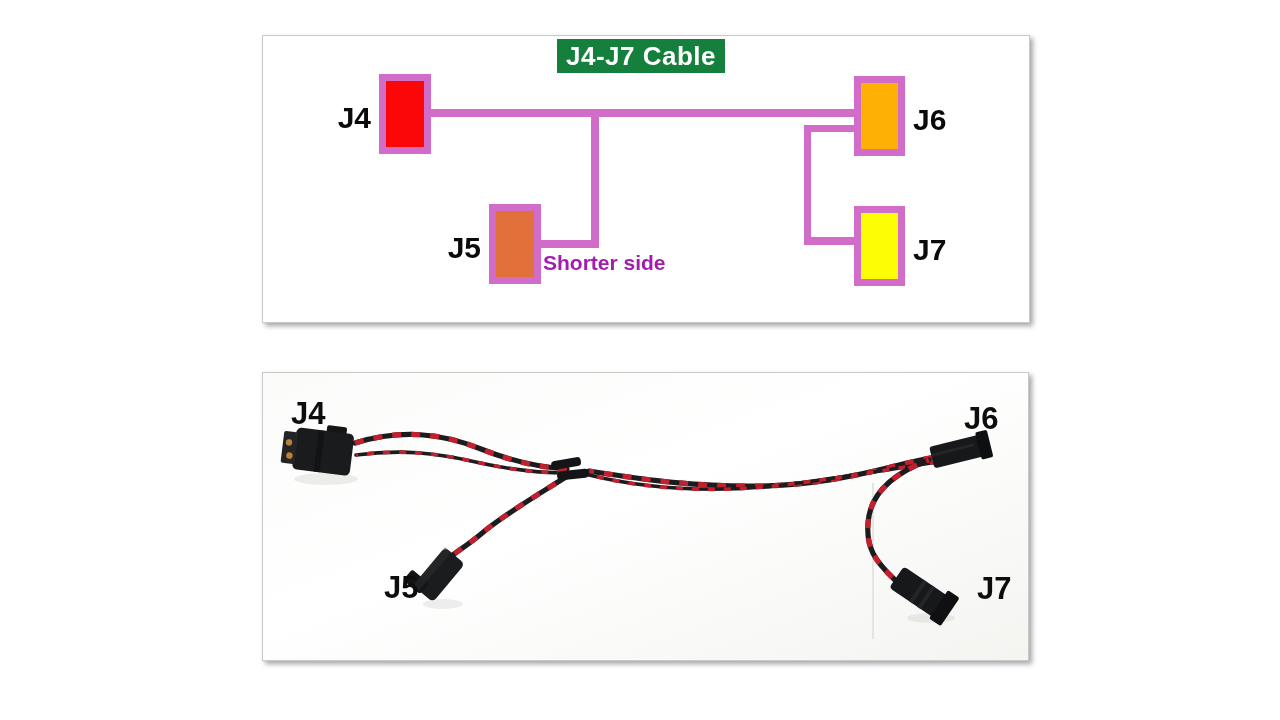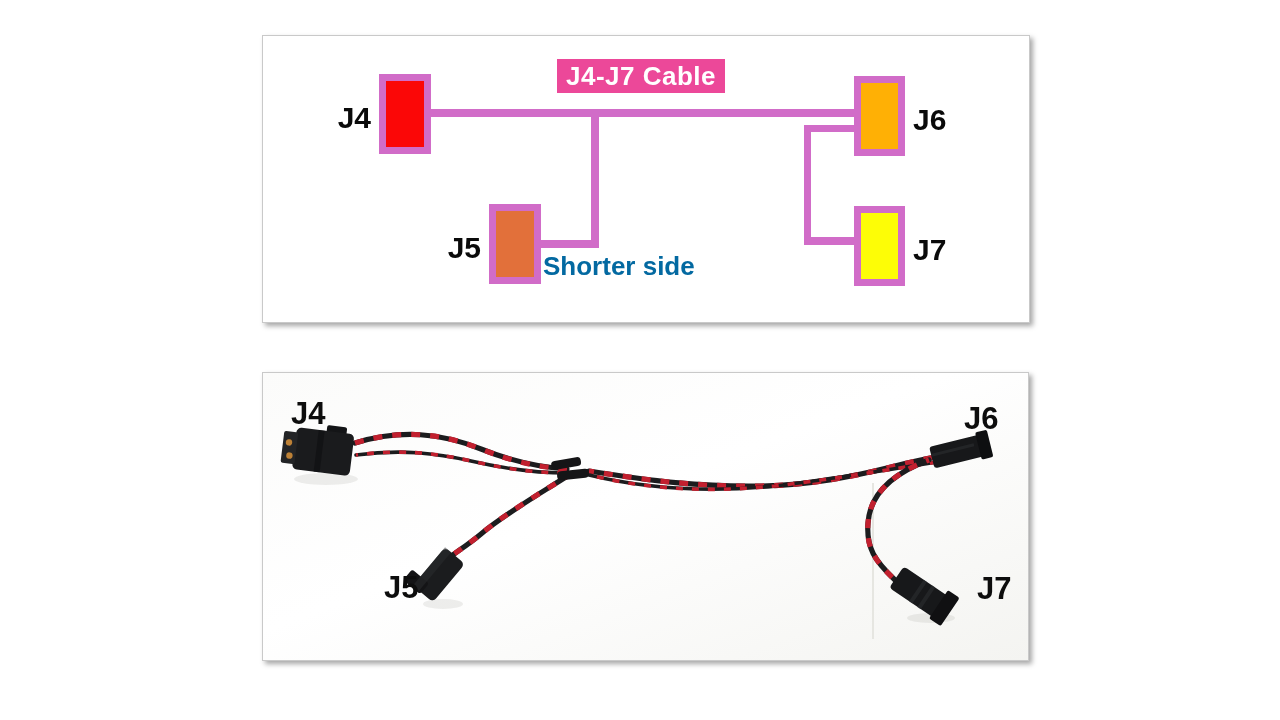--- a/index.html
+++ b/index.html
@@ -44,37 +44,37 @@
   .wire-line { position:absolute; background:var(--accent); }
   .line-main    { left:166px; top:73px;  width:429px; height:8px; }
   .line-drop    { left:328px; top:73px;  width:8px;   height:139px; }
   .line-j5      { left:274px; top:204px; width:62px;  height:8px; }
   .line-stub-j6 { left:541px; top:89px;  width:54px;  height:7px; }
   .line-vert-j7 { left:541px; top:89px;  width:7px;   height:119px; }
   .line-j7      { left:541px; top:201px; width:54px;  height:8px; }
 
   .annotation {
     position:absolute; left:280px; top:215px;
-    color:#0369a1; font-size:26px; font-weight:bold; white-space:nowrap;text-align:center;
+    color:#a21caf; font-size:21px; font-weight:bold; white-space:nowrap;text-align:center;
   }
 
   
   .photo-svg { position:absolute; left:0; top:0; width:100%; height:100%; }
   .photo-label { font-size:31px; font-weight:bold; fill:#0d0d0d; }
   .wire-black { fill:none; stroke-width:5.2; stroke-linecap:round; }
   .wire-red   { fill:none; stroke-width:5.2; stroke-linecap:butt; stroke-dasharray:9 10; }
   .wire-black.thin { stroke-width:3.6; }
   .wire-red.thin   { stroke-width:3.6; stroke-dasharray:7 9; }
 </style>
 </head>
 <body>
 
 <div class="panel diagram-panel">
 
-  <div class="title-box" style="background-color: #ec4899; margin-top: 20px;">J4-J7 Cable</div>
+  <div class="title-box" style="background-color: #15803d;">J4-J7 Cable</div>
 
   <div class="wire-line line-main"></div>
   <div class="wire-line line-drop"></div>
   <div class="wire-line line-j5"></div>
   <div class="wire-line line-stub-j6"></div>
   <div class="wire-line line-vert-j7"></div>
   <div class="wire-line line-j7"></div>
 
   <div class="conn-box box-j4" style="background-color: rgb(251, 7, 7);"></div>
   <div class="conn-box box-j6" style="background-color: rgb(255, 176, 5);"></div>

